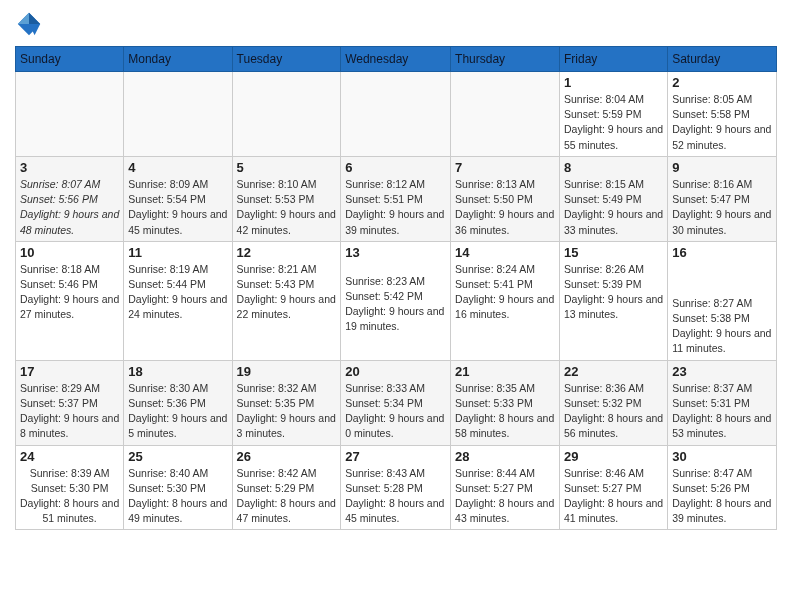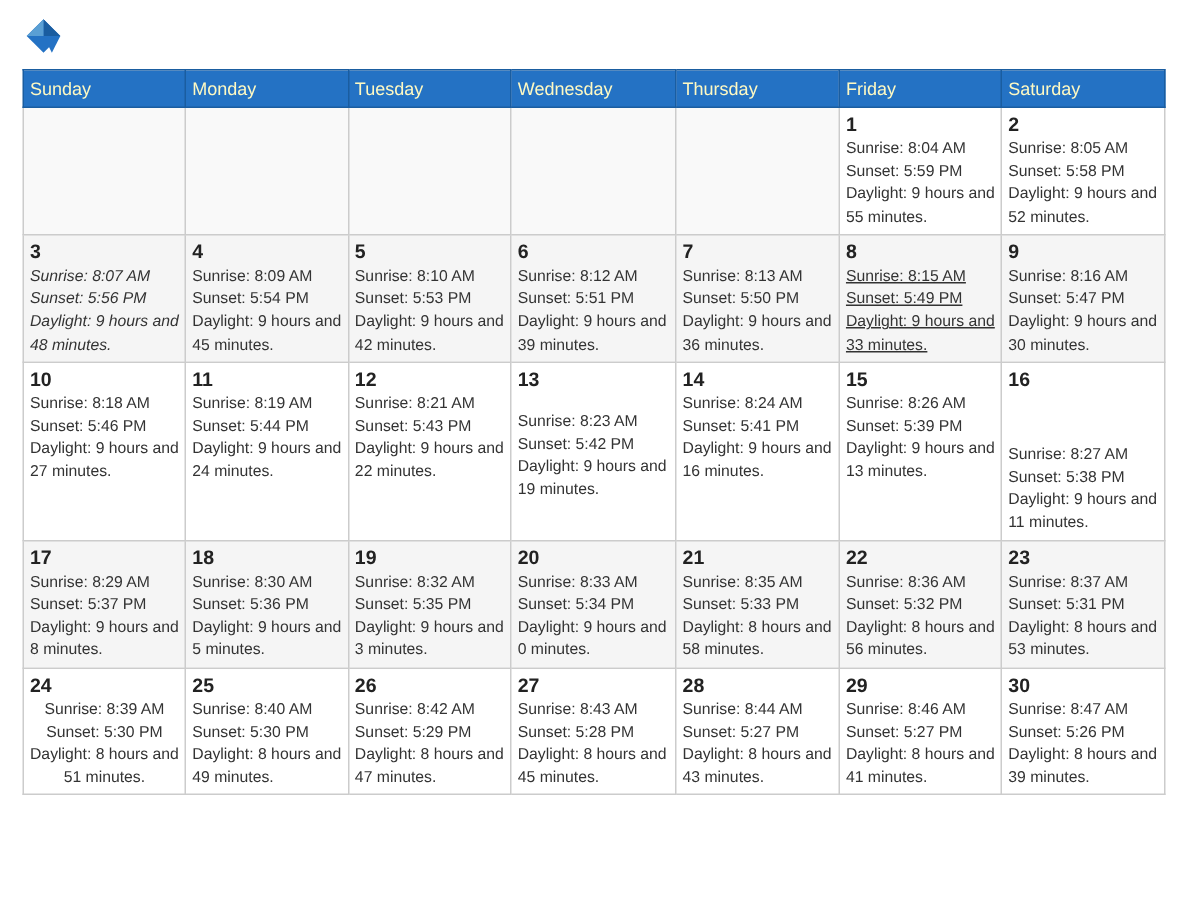--- a/index.html
+++ b/index.html
@@ -47,21 +47,21 @@
       font-size: 14px;
       color: #555;
     }
     .calendar {
       width: 100%;
       border-collapse: collapse;
       font-size: 11px;
     }
     .calendar th {
       background-color: #2472c4;
-      color: #fef9c3;
+      color: #0f172a;
       padding: 5px 4px;
       text-align: left;
       font-size: 12px;
       font-weight: normal;
       border: 1px solid #1a5da0;
     }
     .calendar td {
       border: 1px solid #ccc;
       vertical-align: top;
       padding: 3px 4px;
@@ -169,21 +169,21 @@
 Daylight: 9 hours and 39 minutes.</div>
           </td>
           <td>
             <div class="day-num">7</div>
             <div class="day-info" style="white-space: pre-line;">Sunrise: 8:13 AM
 Sunset: 5:50 PM
 Daylight: 9 hours and 36 minutes.</div>
           </td>
           <td>
             <div class="day-num">8</div>
-            <div class="day-info" style="white-space: pre-line; text-decoration: underline;">Sunrise: 8:15 AM
+            <div class="day-info" style="white-space: pre-line;">Sunrise: 8:15 AM
 Sunset: 5:49 PM
 Daylight: 9 hours and 33 minutes.</div>
           </td>
           <td>
             <div class="day-num">9</div>
             <div class="day-info" style="white-space: pre-line;">Sunrise: 8:16 AM
 Sunset: 5:47 PM
 Daylight: 9 hours and 30 minutes.</div>
           </td>
         </tr>

